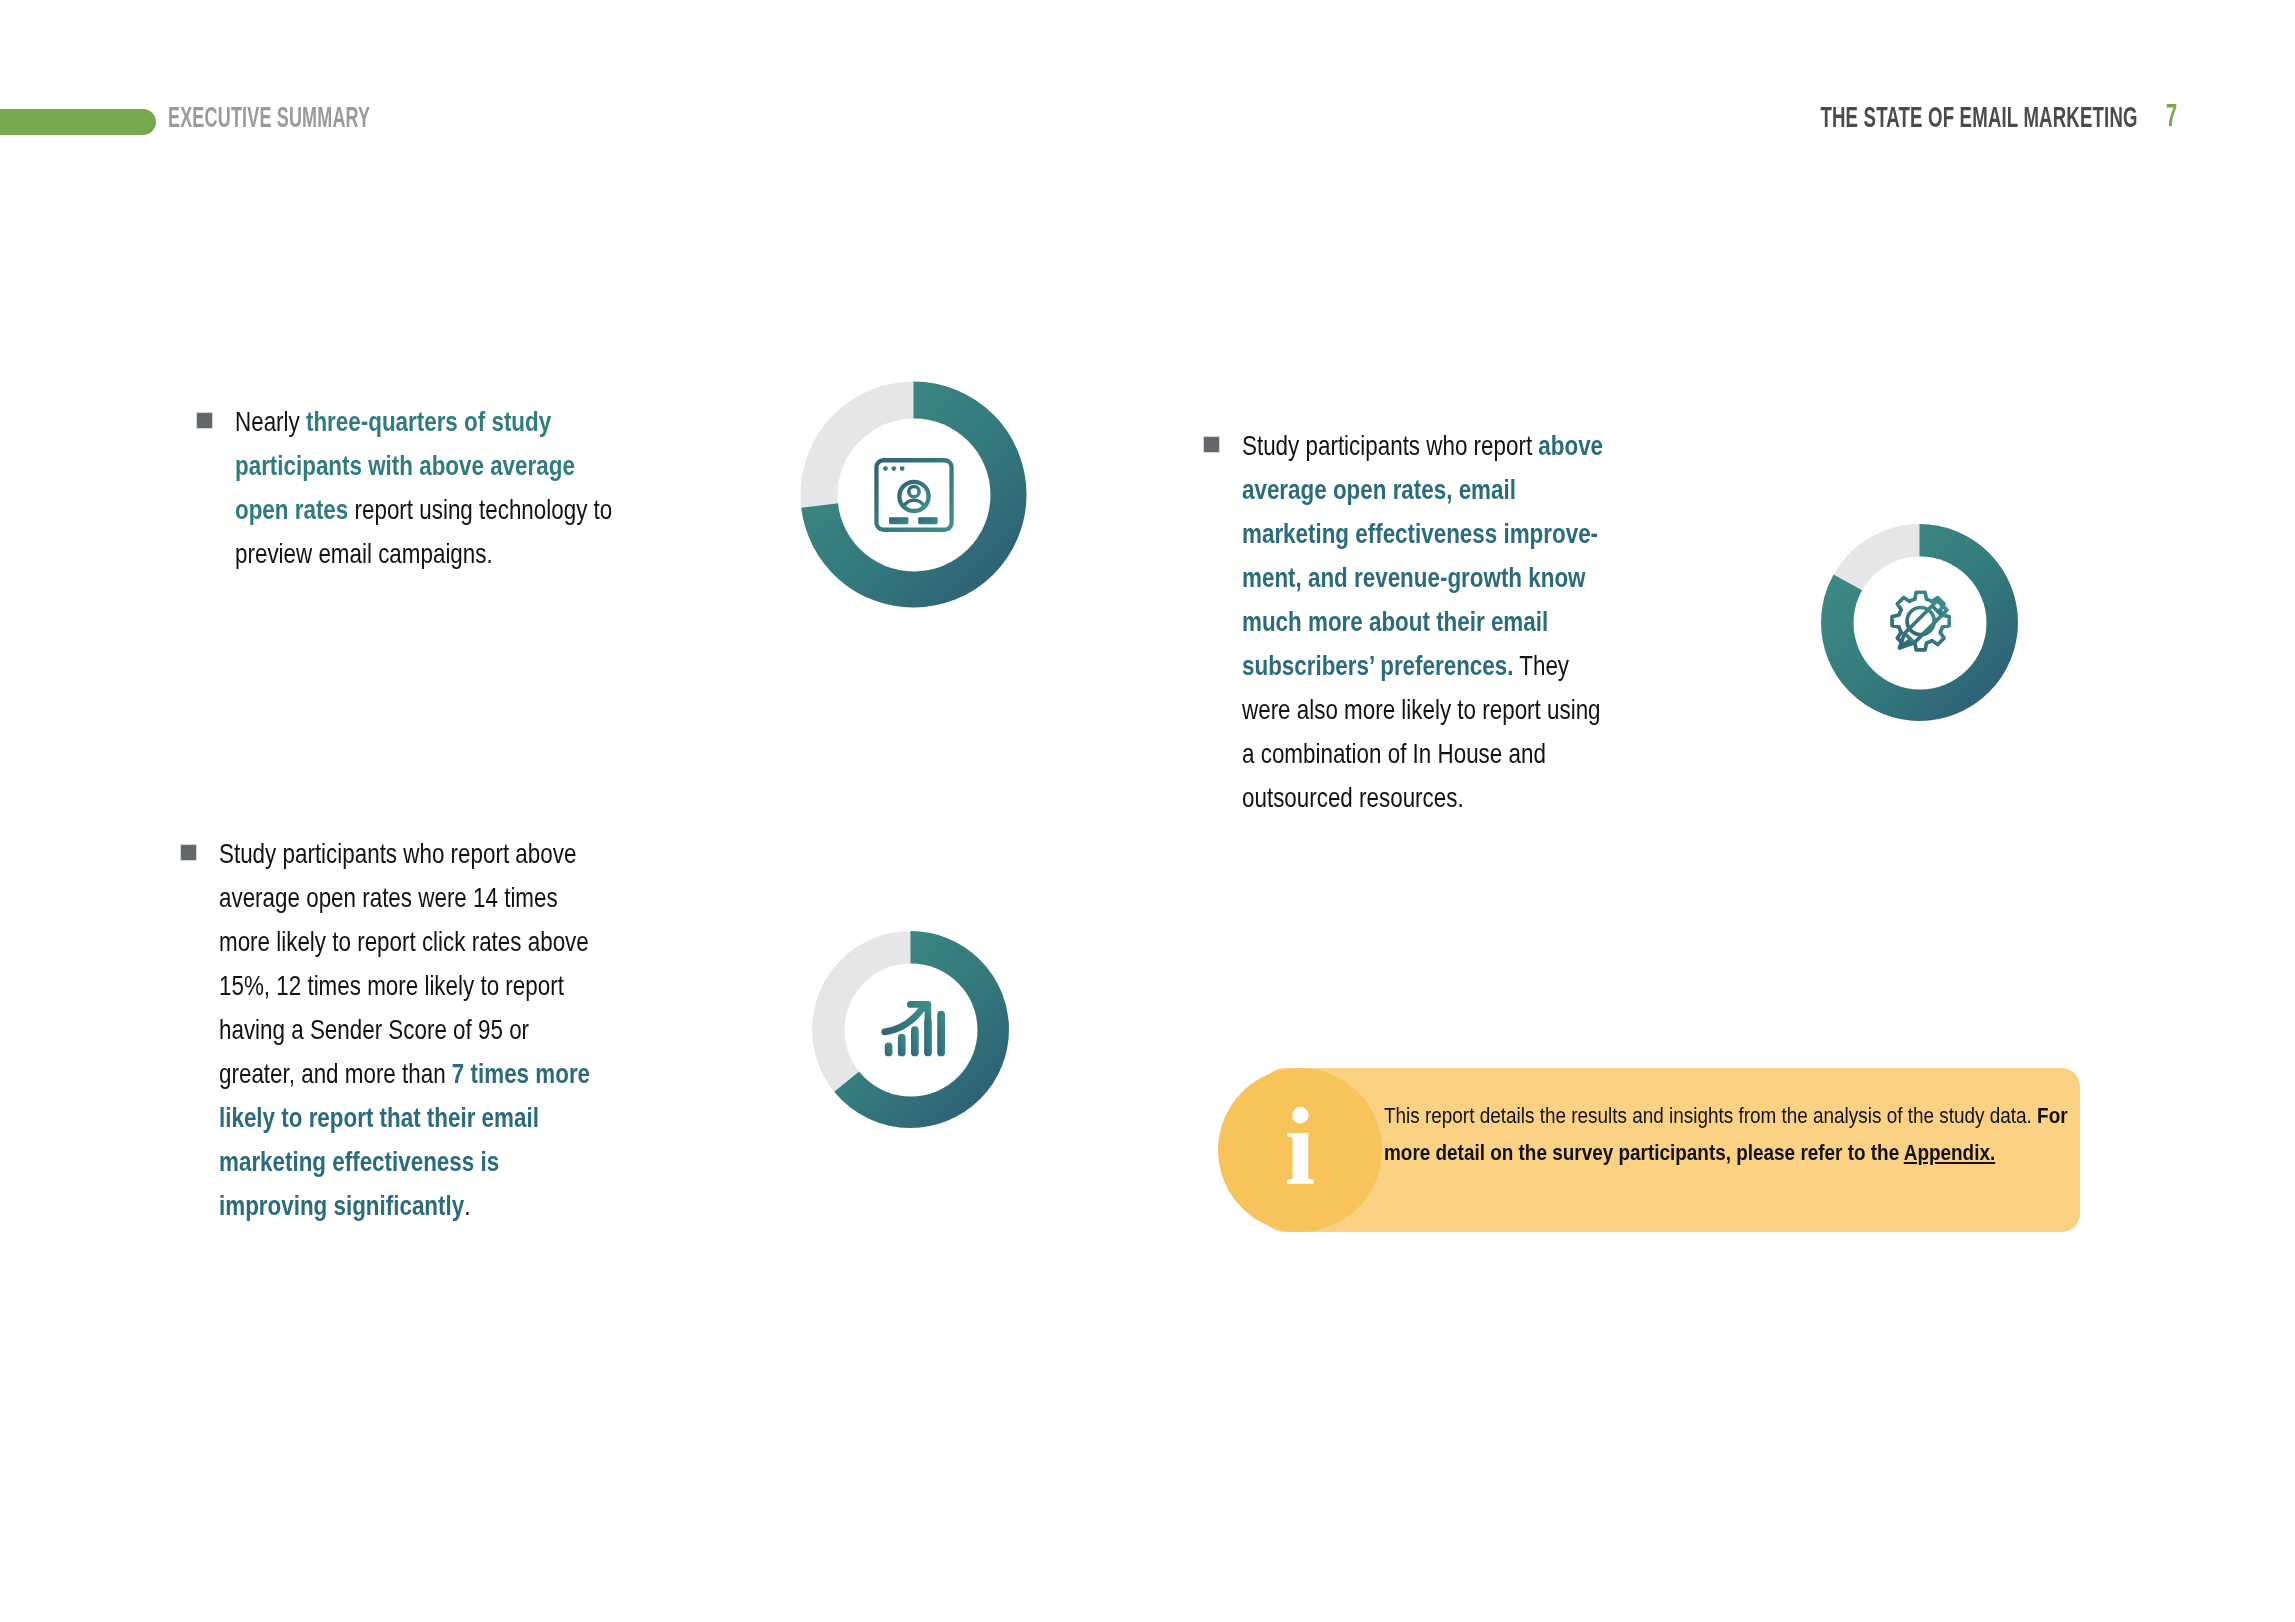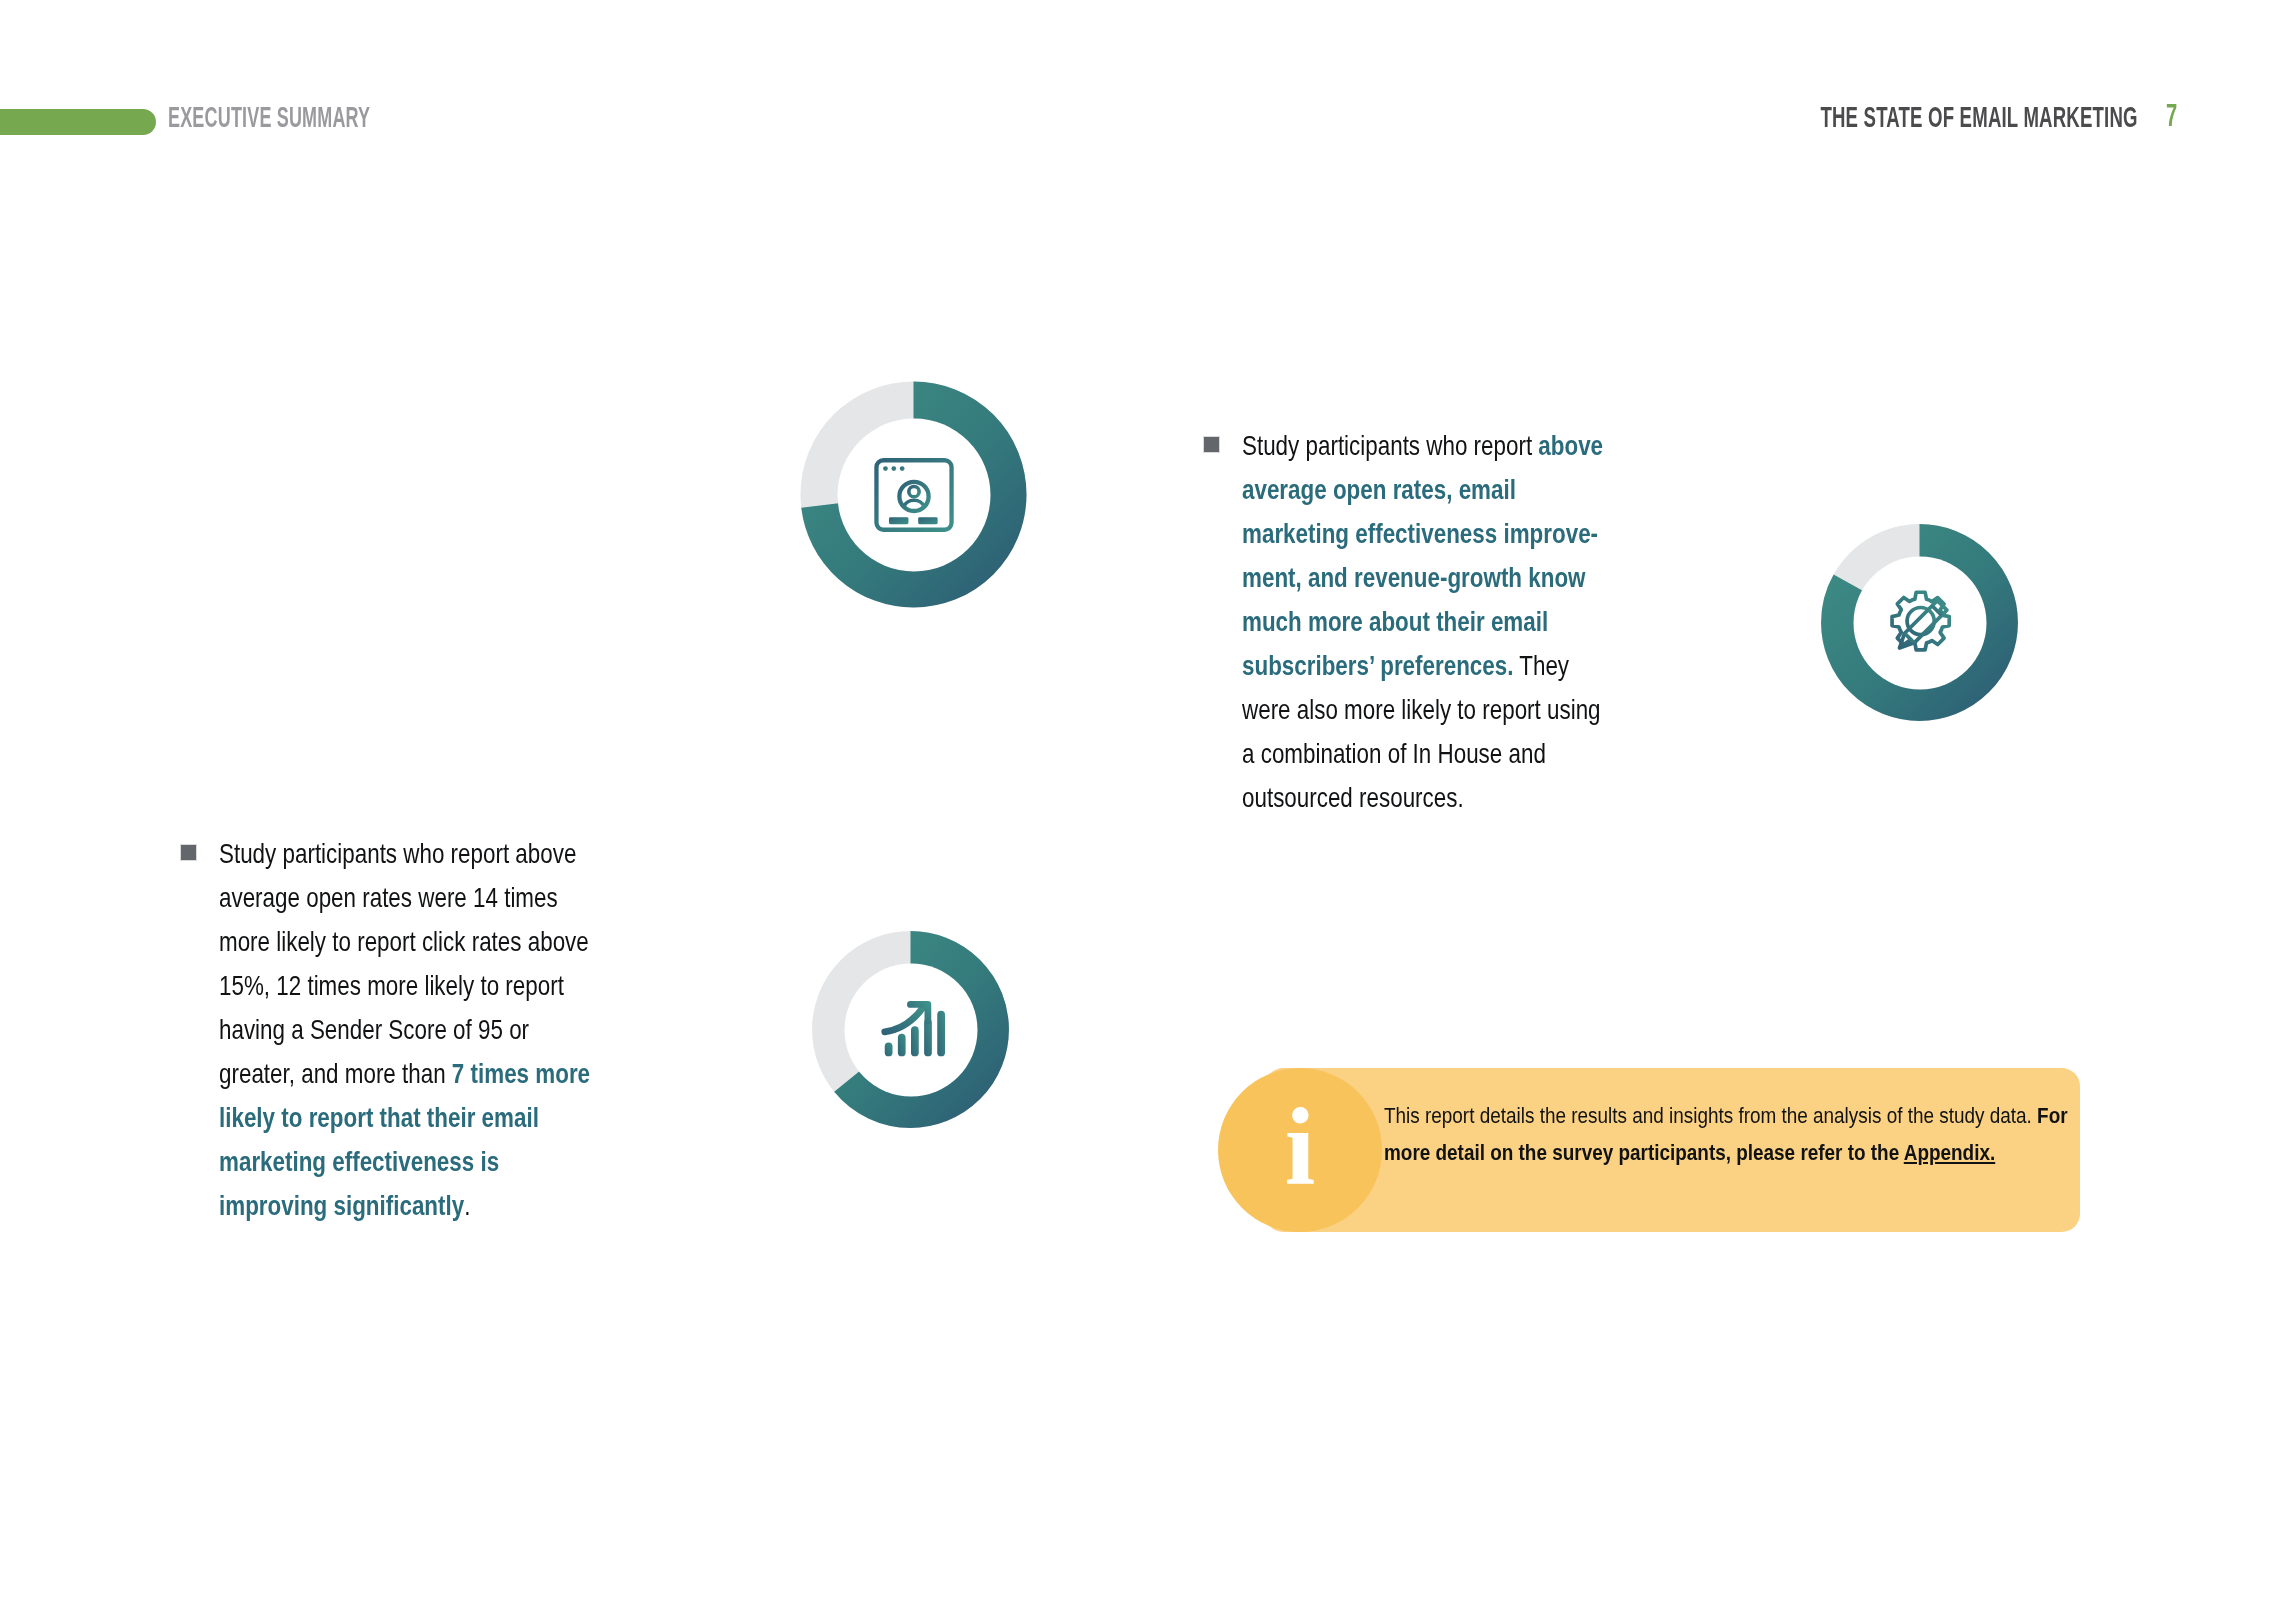--- a/index.html
+++ b/index.html
@@ -107,20 +107,24 @@
 
 <div class="page">
 
   <div class="header">
     <div class="green-tab"></div>
     <div class="hdr-left">EXECUTIVE SUMMARY</div>
     <div class="hdr-right">THE STATE OF EMAIL MARKETING</div>
     <div class="hdr-page">7</div>
   </div>
 
+  <div class="bullet-block" id="blockA">
+    <span class="bullet-mark"></span>
+    <div class="bullet-text"><span>Nearly </span><span class="tl">three-quarters of study participants with above average open rates</span><span> report using technology to preview email campaigns.</span></div>
+  </div>
 
   <div class="bullet-block" id="blockB">
     <span class="bullet-mark"></span>
     <div class="bullet-text"><span>Study participants who report above average open rates were 14 times more likely to report click rates above 15%, 12 times more likely to report having a Sender Score of 95 or greater, and more than </span><span class="tl2">7 times more likely to report that their email marketing effectiveness is improving significantly</span><span>.</span></div>
   </div>
 
   <div class="bullet-block" id="blockC">
     <span class="bullet-mark"></span>
     <div class="bullet-text"><span>Study participants who report </span><span class="tl2">above average open rates, email marketing effectiveness improve­ment, and revenue-growth know much more about their email subscribers’ preferences.</span><span> They were also more likely to report using a combination of In House and outsourced resources.</span></div>
   </div>

